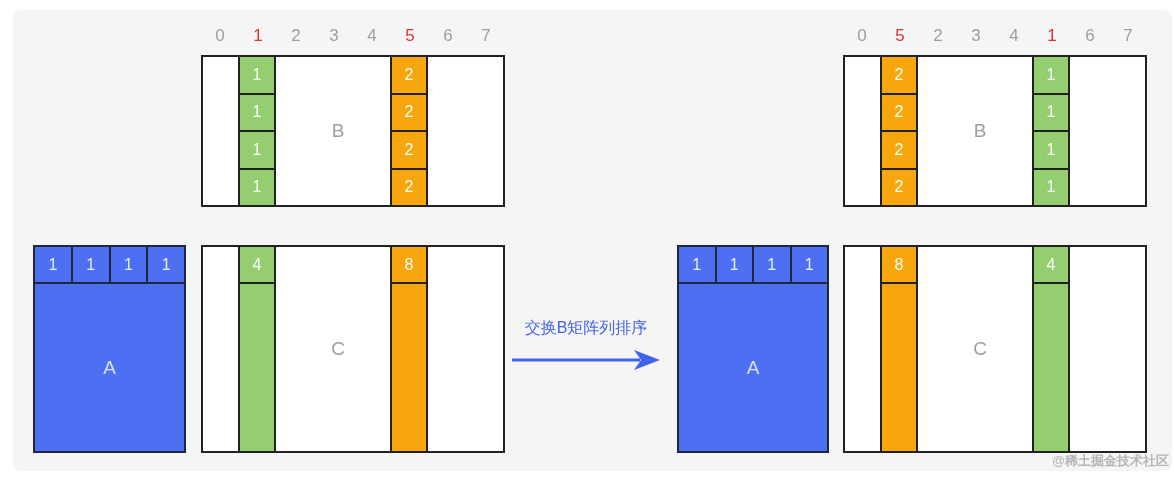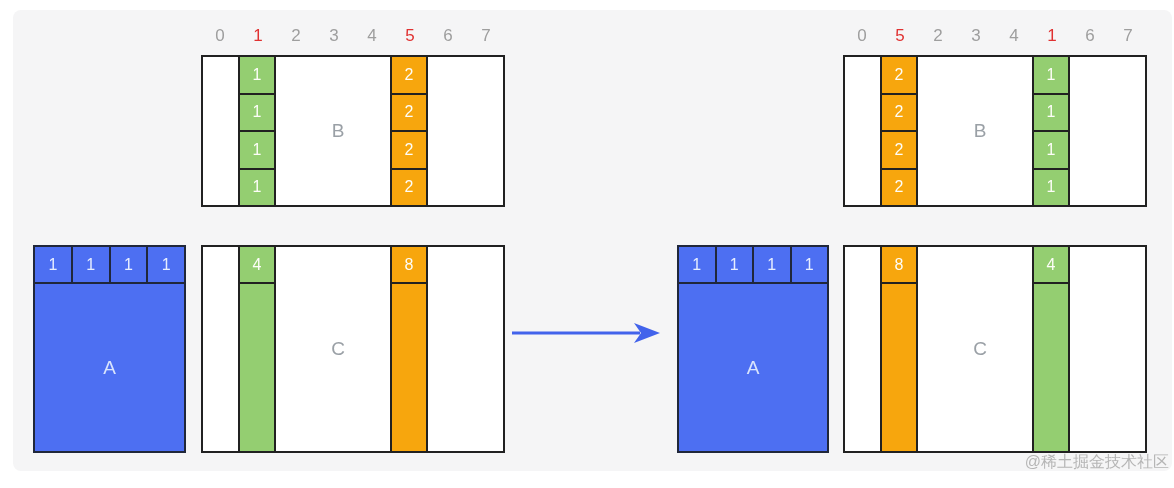--- a/index.html
+++ b/index.html
@@ -64,21 +64,21 @@
   
   .arrow-wrap { position:absolute; left:508px; top:318px; width:156px; }
   .arrow-label {
     width:100%; text-align:center; font-size:16px;
     color:var(--arrow_blue); margin-bottom:6px; white-space:nowrap;
   }
   .arrow-svg { display:block; }
   
   .watermark {
     position:absolute; right:5px; top:452px; z-index:5;
-    font-size:16px; color:var(--watermark_gray); white-space:nowrap;
+    font-size:13px; color:var(--watermark_gray); white-space:nowrap;font-weight:bold;
   }
 </style>
 </head>
 <body>
 
 <div class="canvas"></div>
 
 <span class="idx" style="left:201px">0</span>
 <span class="idx red" style="left:239px">1</span>
 <span class="idx" style="left:277px">2</span>
@@ -120,20 +120,21 @@
     <div class="cell green"></div>
   </div>
   <div class="vcol" style="left:187px">
     <div class="cell orange head">8</div>
     <div class="cell orange"></div>
   </div>
   <div class="mlabel">C</div>
 </div>
 
 <div class="arrow-wrap">
+  <div class="arrow-label">交换B矩阵列排序</div>
   <svg class="arrow-svg" width="156" height="26" viewBox="0 0 156 26">
     <line x1="4" y1="15" x2="132" y2="15" stroke="#4263eb" stroke-width="3"></line>
     <path d="M126 5 L152 15 L126 25 L133 15 Z" fill="#4263eb"></path>
   </svg>
 </div>
 
 <span class="idx" style="left:843px">0</span>
 <span class="idx red" style="left:881px">5</span>
 <span class="idx" style="left:919px">2</span>
 <span class="idx" style="left:957px">3</span>

